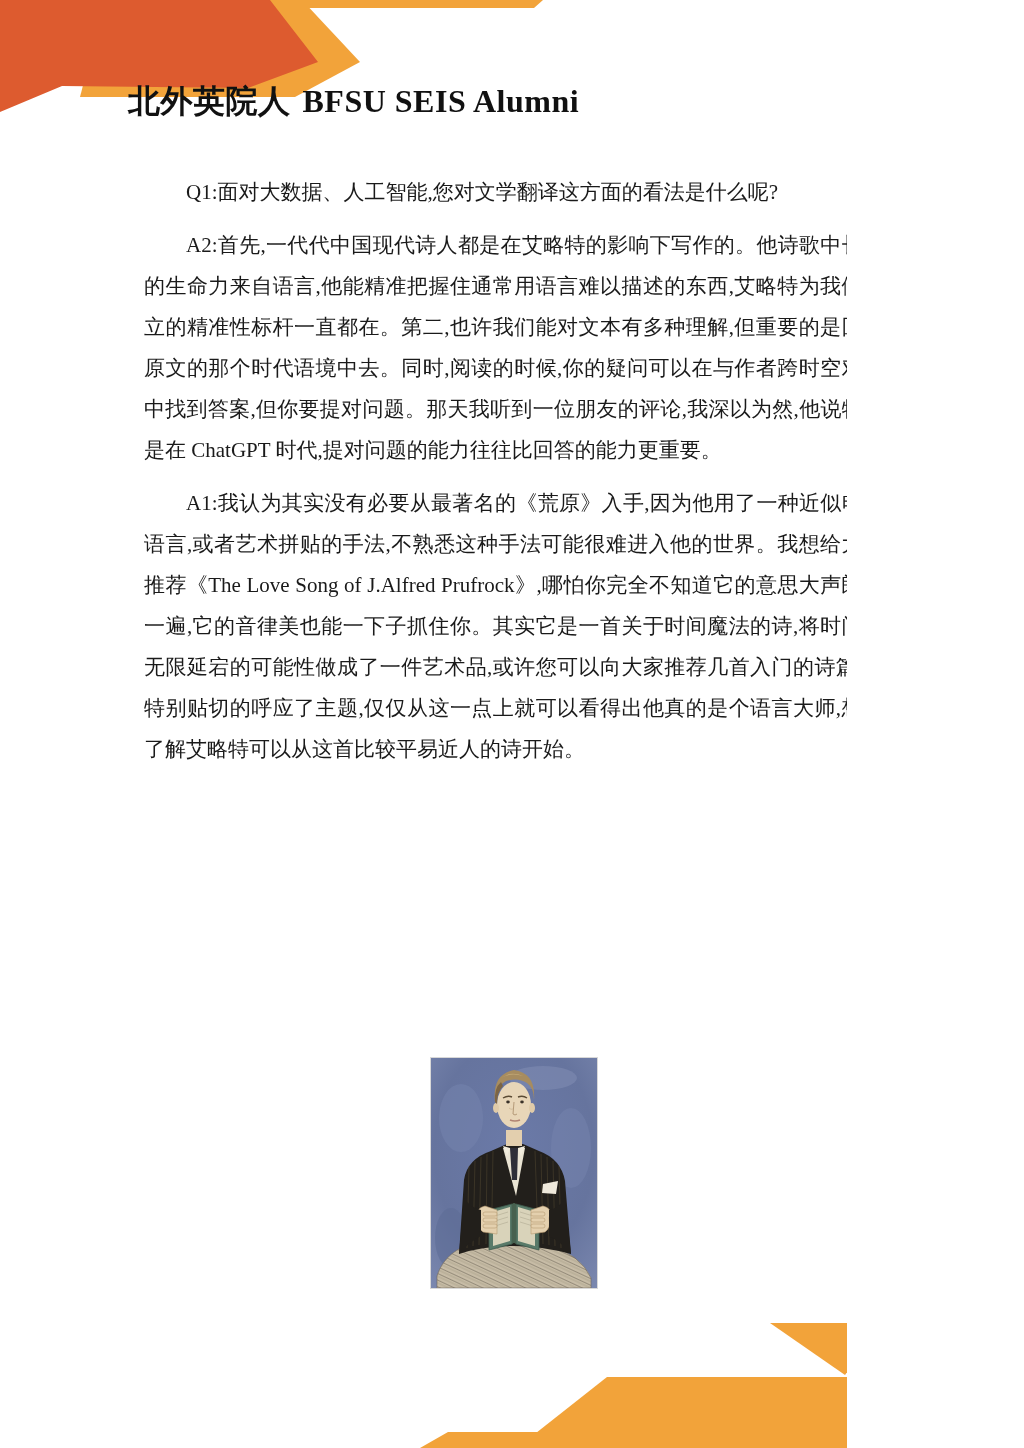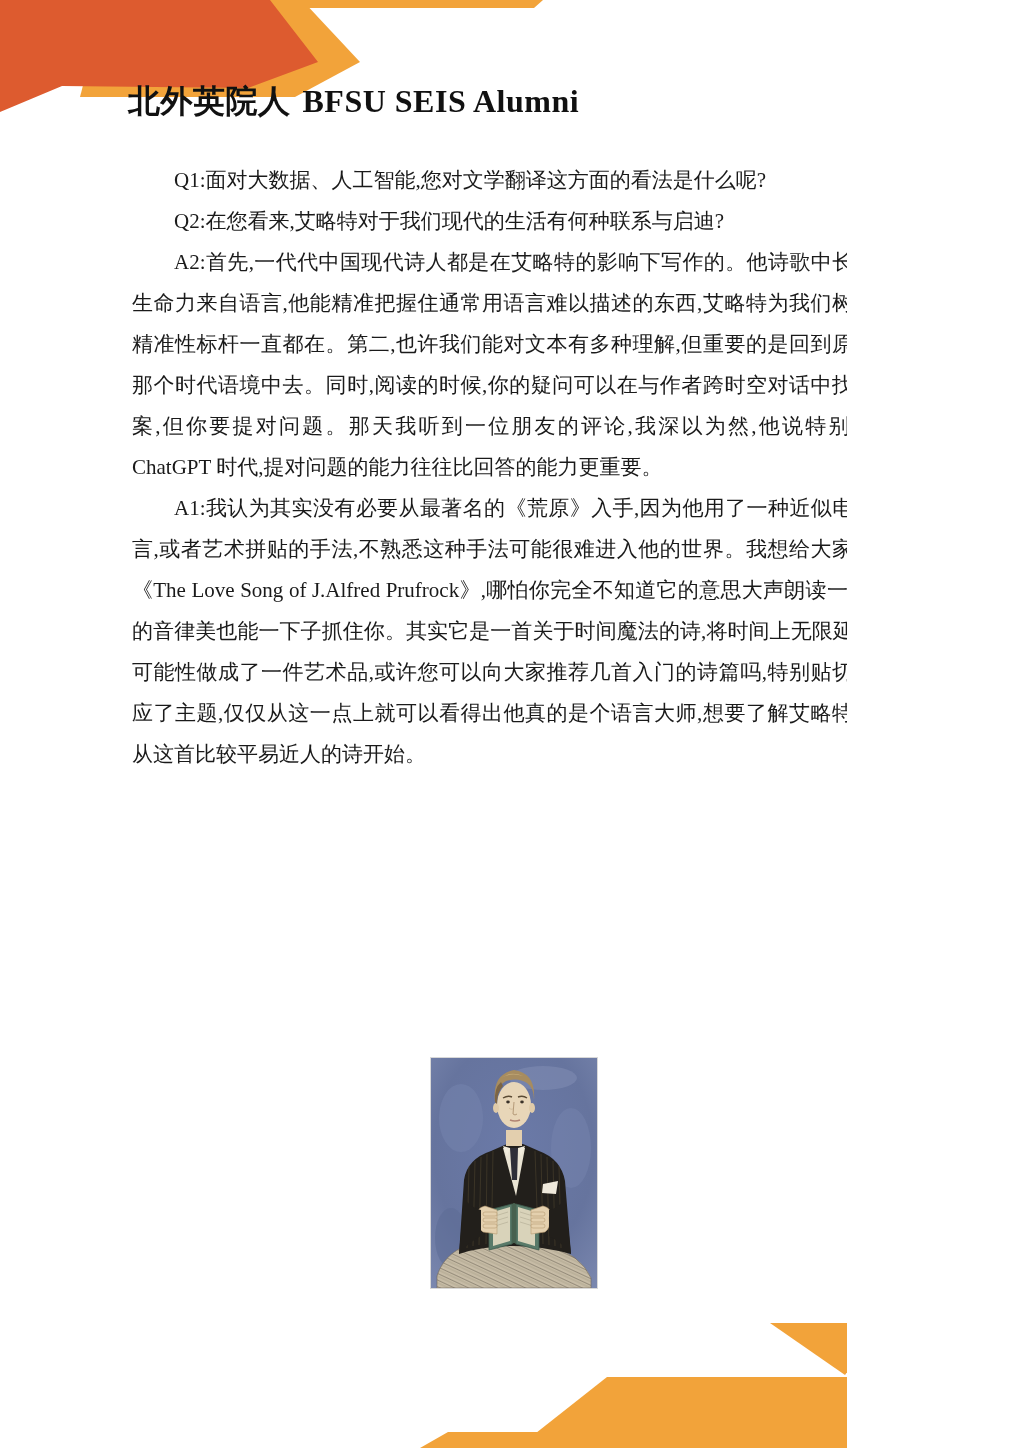--- a/index.html
+++ b/index.html
@@ -34,21 +34,21 @@
     letter-spacing:0.5px;white-space:nowrap;
     font-family:"Liberation Serif", serif;
   }
   .page-title .cn{margin-right:12px;}
   
   .article{
     position:absolute;left:132px;top:160px;width:764px;
     font-size:21px;line-height:41px;color:#1a1a1a;
     text-align:justify;
   }
-  .article p{margin:0;text-indent:2em;}
+  .article p{margin:12px;text-indent:2em;}
   
   .portrait{
     position:absolute;left:431px;top:1058px;width:166px;height:230px;
     outline:1px solid #d8d8d8;
   }
   .portrait svg{display:block;width:100%;height:100%;}
   
   .deco-bottom-amber-tri{
     left:765px;top:1320px;width:125px;height:58px;
     background:var(--orange-amber,#f2a33a);
@@ -83,21 +83,20 @@
   <div class="deco deco-amber-arrow"></div>
   <div class="deco deco-amber-topstrip"></div>
   <div class="deco deco-dark-arrow"></div>
 
   <h1 class="page-title">
     <span class="cn">北外英院人</span><span class="en">BFSU SEIS Alumni</span>
   </h1>
 
   <div class="article">
     <p>Q1:面对大数据、人工智能,您对文学翻译这方面的看法是什么呢?</p>
-    <p>Q2:在您看来,艾略特对于我们现代的生活有何种联系与启迪?</p>
     <p>A2:首先,一代代中国现代诗人都是在艾略特的影响下写作的。他诗歌中长久的生命力来自语言,他能精准把握住通常用语言难以描述的东西,艾略特为我们树立的精准性标杆一直都在。第二,也许我们能对文本有多种理解,但重要的是回到原文的那个时代语境中去。同时,阅读的时候,你的疑问可以在与作者跨时空对话中找到答案,但你要提对问题。那天我听到一位朋友的评论,我深以为然,他说特别是在 ChatGPT 时代,提对问题的能力往往比回答的能力更重要。</p>
     <p>A1:我认为其实没有必要从最著名的《荒原》入手,因为他用了一种近似电影语言,或者艺术拼贴的手法,不熟悉这种手法可能很难进入他的世界。我想给大家推荐《The Love Song of J.Alfred Prufrock》,哪怕你完全不知道它的意思大声朗读一遍,它的音律美也能一下子抓住你。其实它是一首关于时间魔法的诗,将时间上无限延宕的可能性做成了一件艺术品,或许您可以向大家推荐几首入门的诗篇吗,特别贴切的呼应了主题,仅仅从这一点上就可以看得出他真的是个语言大师,想要了解艾略特可以从这首比较平易近人的诗开始。</p>
   </div>
 
   <div class="portrait">
     <svg viewBox="0 0 166 230" xmlns="http://www.w3.org/2000/svg">
       <defs>
         <radialGradient id="bgGrad" cx="50%" cy="40%" r="80%">
           <stop offset="0%" stop-color="#6b7aa8"></stop>
           <stop offset="60%" stop-color="#66749e"></stop>

